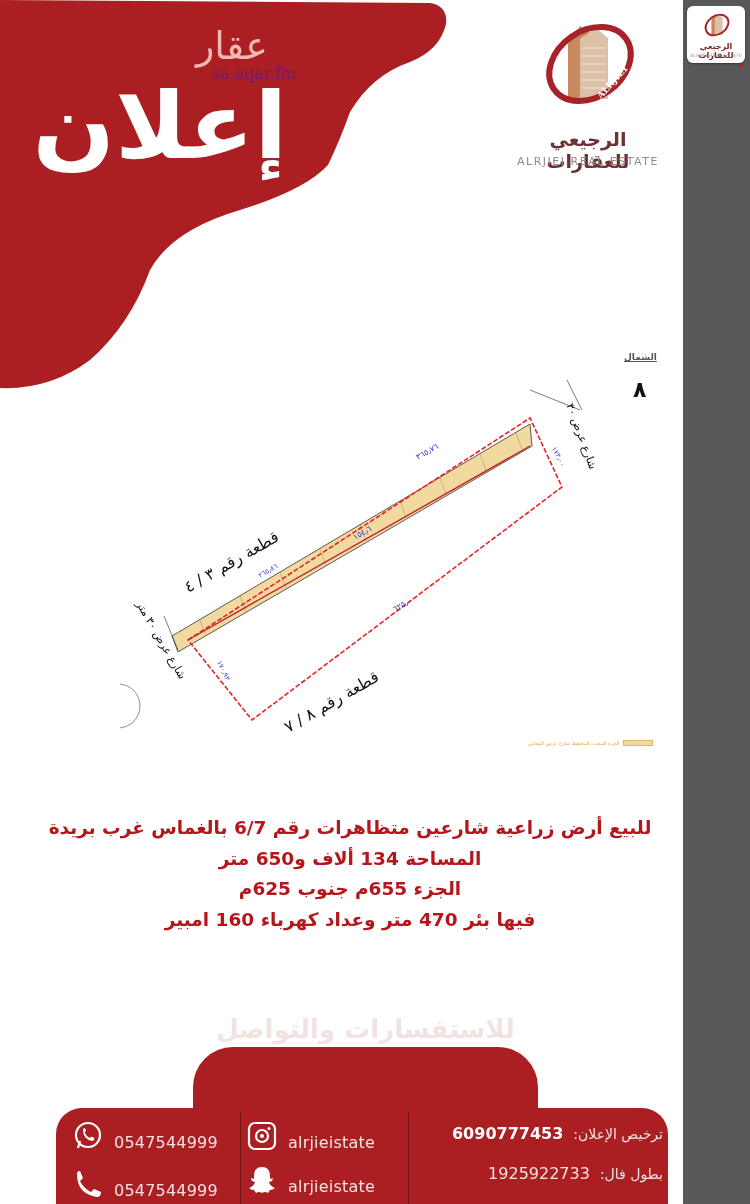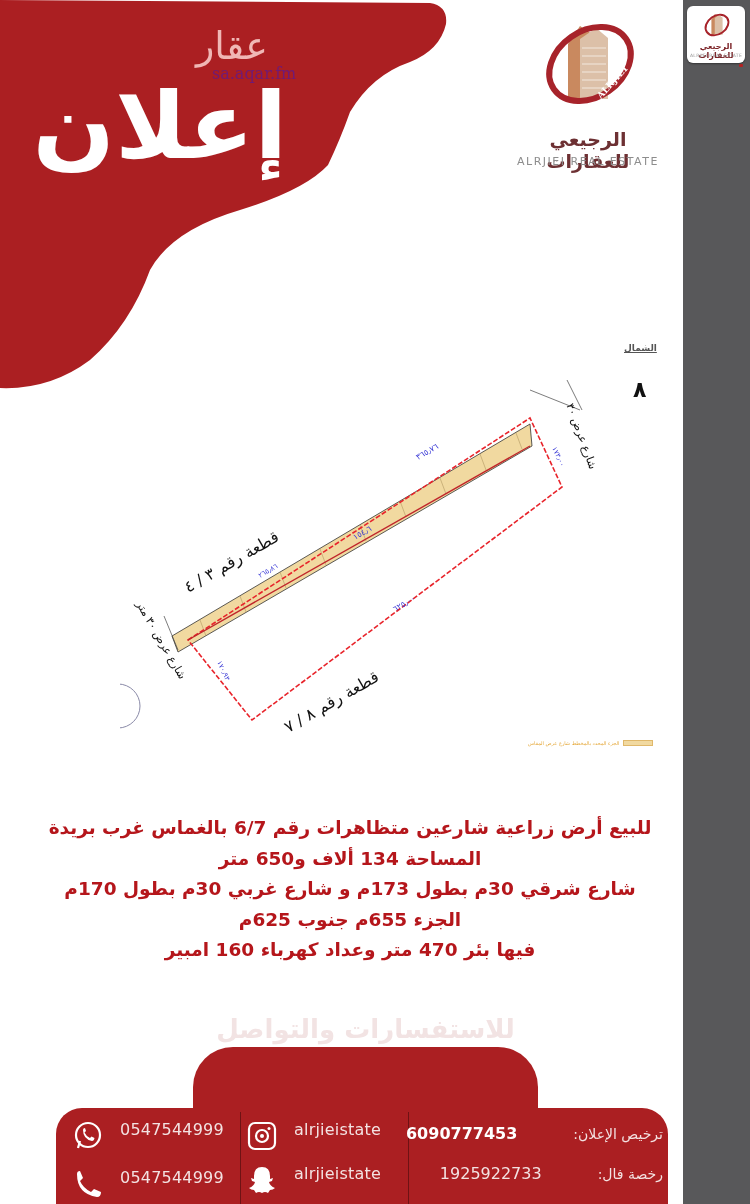--- a/index.html
+++ b/index.html
@@ -21,40 +21,40 @@
     .aqar-url { position: absolute; left: 212px; top: 64px; font-size: 16px; color: #701a75; font-family: "DejaVu Serif", serif; }
     .ilan { position: absolute; left: 36px; top: 72px; width: 248px; height: 110px; color: #fff; font-size: 92px; font-weight: bold; direction: rtl; text-align: center; line-height: 110px; font-family: "DejaVu Sans", sans-serif; letter-spacing: -2px; transform: scaleX(1.05); }
 
     
     .brand-logo { position: absolute; left: 540px; top: 14px; width: 100px; height: 100px; }
     .brand-ar { position: absolute; left: 508px; top: 128px; width: 160px; text-align: center; font-size: 19px; color: #6d3033; direction: rtl; font-weight: bold; }
     .brand-en { position: absolute; left: 508px; top: 155px; width: 160px; text-align: center; font-size: 11px; color: #8d8d8d; letter-spacing: 1.5px; }
 
     
     .map { position: absolute; left: 120px; top: 350px; width: 560px; height: 420px; }
-    .north-label { position: absolute; left: 624px; top: 343px; font-size: 9px; color: #555; font-weight: bold; direction: rtl; text-decoration: underline; }
+    .north-label { position: absolute; left: 624px; top: 352px; font-size: 9px; color: #555; font-weight: bold; direction: rtl; text-decoration: underline; }
     .north-arrow { position: absolute; left: 633px; top: 377px; font-size: 22px; color: #111; font-weight: bold; }
     .legend { position: absolute; left: 528px; top: 740px; display: flex; align-items: center; gap: 4px; direction: rtl; }
     .legend-swatch { width: 30px; height: 6px; background: #f1d9a0; border: 1px solid #e0b86a; }
     .legend-text { font-size: 5px; color: #e5a93c; }
 
     
     .desc { position: absolute; left: 30px; top: 813px; width: 640px; text-align: center; direction: rtl; color: #b5161b; font-weight: bold; }
     .desc div { font-size: 18.5px; line-height: 30.5px; }
 
     
     .contact-pill { position: absolute; left: 193px; top: 1047px; width: 345px; height: 80px; background: #ab1f22; border-radius: 40px 40px 0 0; }
     .contact-title { position: absolute; left: 193px; top: 1014px; width: 345px; text-align: center; direction: rtl; color: #f2e3e3; font-size: 26px; font-weight: bold; }
     .contact-band { position: absolute; left: 56px; top: 1108px; width: 612px; height: 96px; background: #ab1f22; border-radius: 26px 26px 0 0; }
     .divider { position: absolute; top: 1112px; width: 1px; height: 92px; background: #6f1214; }
-    .c-item { position: absolute; display: flex; align-items: flex-start; gap: 16px; color: #f3e2e2; font-size: 17px; }
+    .c-item { position: absolute; display: flex; align-items: flex-end; gap: 10px; color: #f3e2e2; font-size: 17px; }
     .c-icon { width: 32px; height: 32px; display: inline-flex; align-items: center; justify-content: center; }
     .c-text { font-family: "DejaVu Sans", sans-serif; font-size: 16px; letter-spacing: 0.2px; }
     .lic-row { position: absolute; direction: rtl; display: flex; gap: 10px; align-items: baseline; color: #f3e2e2; }
-    .lic-label { font-size: 14px; margin-left: 46px; }
+    .lic-label { font-size: 14px; }
     .lic-value { font-size: 16px; }
     .lic-value.bold { font-weight: bold; color: #fff; }
   </style>
 </head>
 <body>
 
 <div class="poster">
 
   <svg class="blob" width="450" height="390" viewBox="0 0 450 390">
     <path d="M0,0 L430,3 Q448,6 446,24 Q440,50 410,62 Q372,75 350,112 Q340,140 328,165 Q305,190 240,210 Q172,230 150,270 Q130,325 90,360 Q50,390 0,388 Z" fill="#ab1f22"></path>
@@ -121,21 +121,20 @@
   </svg>
 
   <div class="legend">
     <span class="legend-swatch"></span>
     <span class="legend-text">الجزء المحدد بالمخطط شارع عرض المقاس</span>
   </div>
 
   <div class="desc">
     <div>للبيع أرض زراعية شارعين متظاهرات رقم 6/7 بالغماس غرب بريدة</div>
     <div>المساحة 134 ألاف و650 متر</div>
-    <div>شارع شرقي 30م بطول 173م  و شارع غربي 30م بطول 170م</div>
     <div>الجزء 655م جنوب 625م</div>
     <div>فيها بئر 470 متر وعداد كهرباء 160 امبير</div>
   </div>
 
   <div class="contact-pill"></div>
   <div class="contact-band"></div>
   <div class="contact-title">للاستفسارات والتواصل</div>
 
   <div class="divider" style="left:240px;"></div>
   <div class="divider" style="left:408px;"></div>
@@ -179,21 +178,21 @@
         </svg>
     </span>
     <span class="c-text">alrjieistate</span>
   </div>
 
   <div class="lic-row" style="right:20px; top:1124px;">
     <span class="lic-label">ترخيص الإعلان:</span>
     <span class="lic-value bold">6090777453</span>
   </div>
   <div class="lic-row" style="right:20px; top:1164px;">
-    <span class="lic-label">رخصة فال:</span>
+    <span class="lic-label">بطول فال:</span>
     <span class="lic-value">1925922733</span>
   </div>
 </div>
 
 <div class="side-panel">
   <div class="side-thumb">
     <svg class="mini-logo" viewBox="0 0 100 100">
       <polygon points="30,30 42,12 54,20 54,85 30,85" fill="#c9895f"></polygon>
       <polygon points="42,25 58,14 70,24 70,85 42,85" fill="#dcc0a8"></polygon>
       <ellipse cx="50" cy="50" rx="44" ry="33" transform="rotate(-35 50 50)" fill="none" stroke="#a7232a" stroke-width="7"></ellipse>

